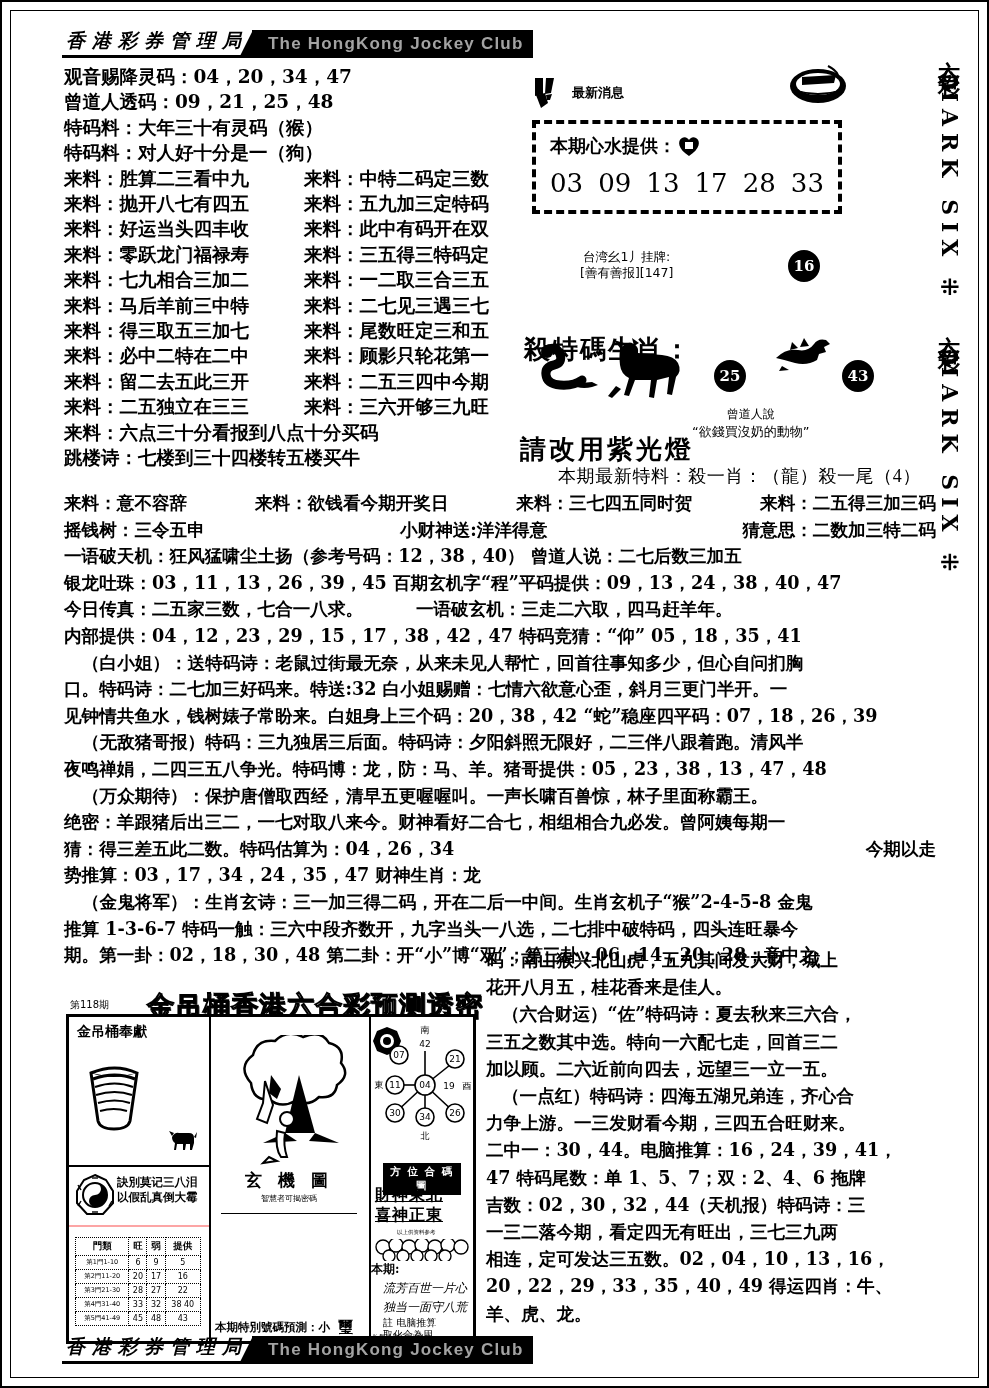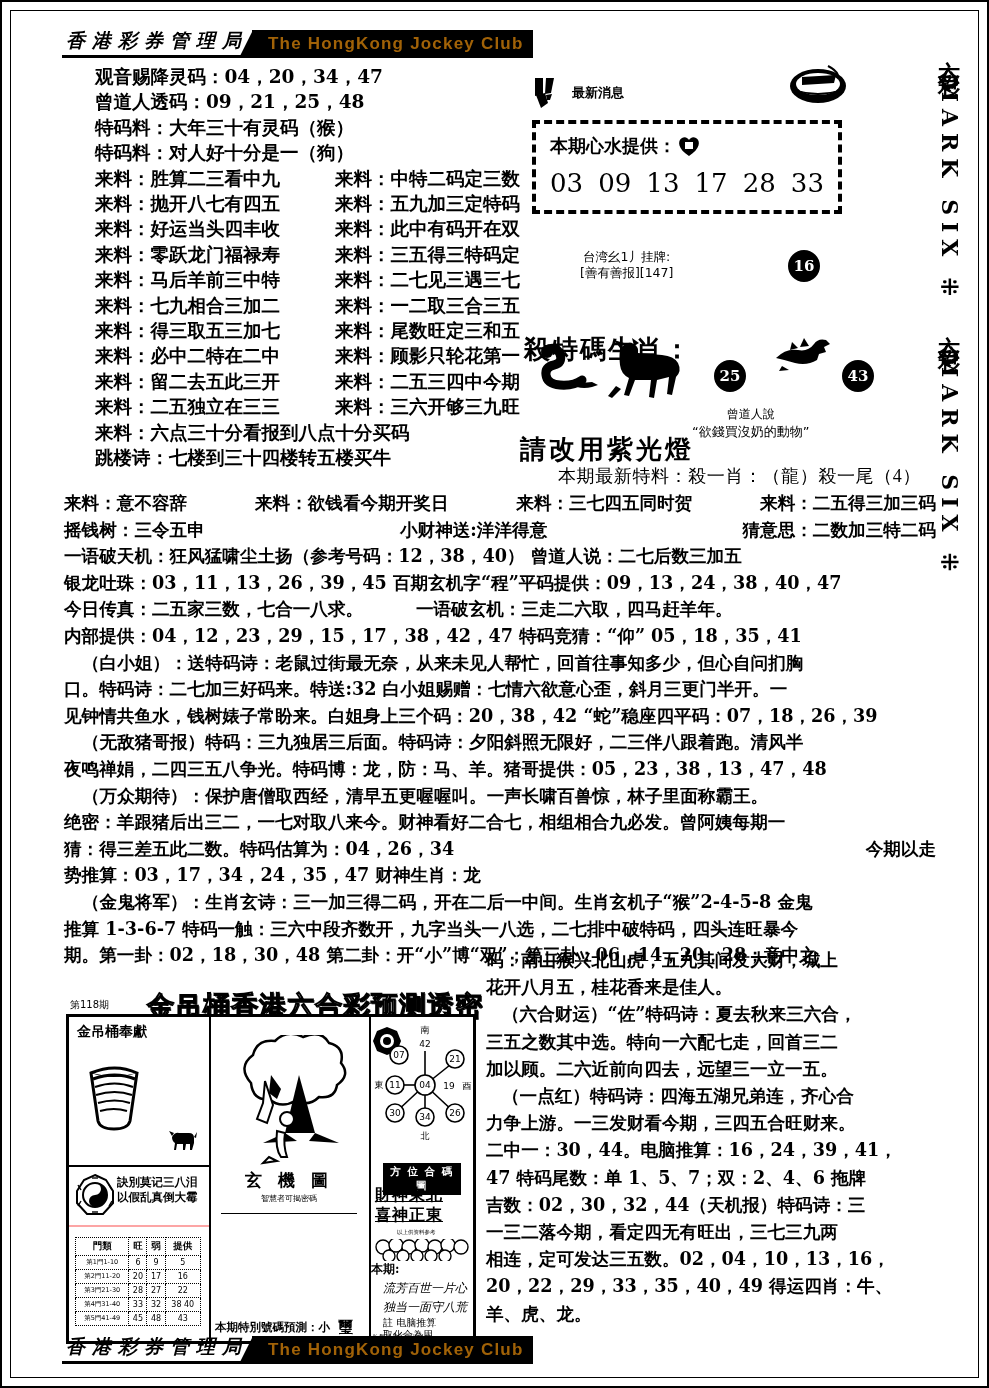--- a/index.html
+++ b/index.html
@@ -31,39 +31,38 @@
   .masthead.bottom { top: auto; bottom: 22px; }
   .mh-cn {
     font-family: "DejaVu Serif", serif;
     font-weight: bold; font-size: 19px; letter-spacing: 7px;
     padding: 0 6px 1px 4px;
     border-bottom: 3px solid #000;
     font-style: italic;
   }
   .mh-wrap { position: relative; display:flex; align-items:flex-end; }
   .mh-en {
-    background:#000; color:#a16207;
+    background:#000; color:#a3a3a3;
     font-family: "Liberation Sans", sans-serif;
     font-weight: bold; font-size: 17px; letter-spacing: 1.2px;
     padding: 4px 10px 4px 16px;
     margin-left: -2px;
     position: relative;
   }
   .mh-en::before {
     content:""; position:absolute; left:-13px; top:0; bottom:0; width:14px;
     background:#000;
     clip-path: polygon(100% 0, 100% 100%, 0 100%);
   }
 
   
   .maintext {
     position: absolute; left: 62px; top: 62px; width: 470px;
     font-size: 18.5px; font-weight: bold; line-height: 25.4px;
     letter-spacing: 0px;
-    margin-left: 31px;
   }
   .maintext .row { white-space: nowrap; }
   .two-col { display:flex; }
   .two-col .c1 { width: 240px; }
   .two-col .c2 { flex: 1; }
 
   
   .wideblock {
     position: absolute; left: 62px; top: 488px; width: 872px;
     font-size: 17.6px; font-weight: bold; line-height: 26.6px;
@@ -254,26 +253,26 @@
     </div>
     <div class="two-col">
       <div class="c1">来料：好运当头四丰收</div>
       <div class="c2">来料：此中有码开在双</div>
     </div>
     <div class="two-col">
       <div class="c1">来料：零跃龙门福禄寿</div>
       <div class="c2">来料：三五得三特码定</div>
     </div>
     <div class="two-col">
+      <div class="c1">来料：七九相合三加二</div>
+      <div class="c2">来料：一二取三合三五</div>
+    </div>
+    <div class="two-col">
       <div class="c1">来料：马后羊前三中特</div>
       <div class="c2">来料：二七见三遇三七</div>
-    </div>
-    <div class="two-col">
-      <div class="c1">来料：七九相合三加二</div>
-      <div class="c2">来料：一二取三合三五</div>
     </div>
     <div class="two-col">
       <div class="c1">来料：得三取五三加七</div>
       <div class="c2">来料：尾数旺定三和五</div>
     </div>
     <div class="two-col">
       <div class="c1">来料：必中二特在二中</div>
       <div class="c2">来料：顾影只轮花第一</div>
     </div>
     <div class="two-col">

